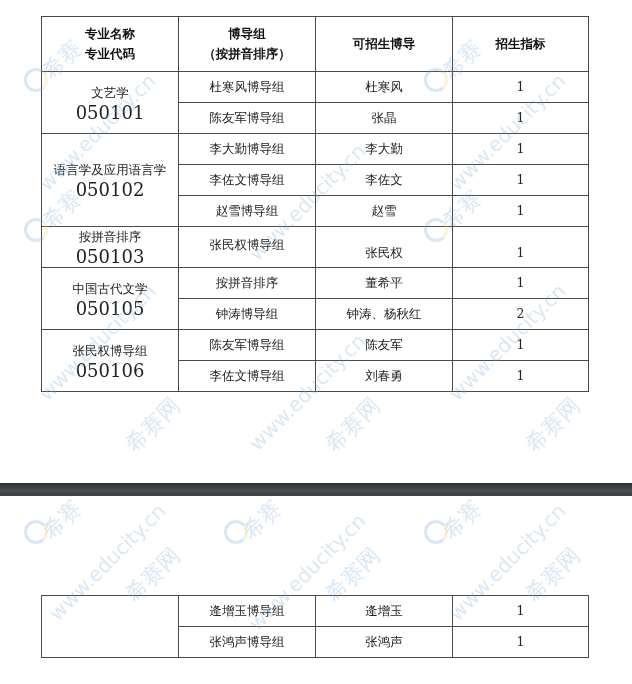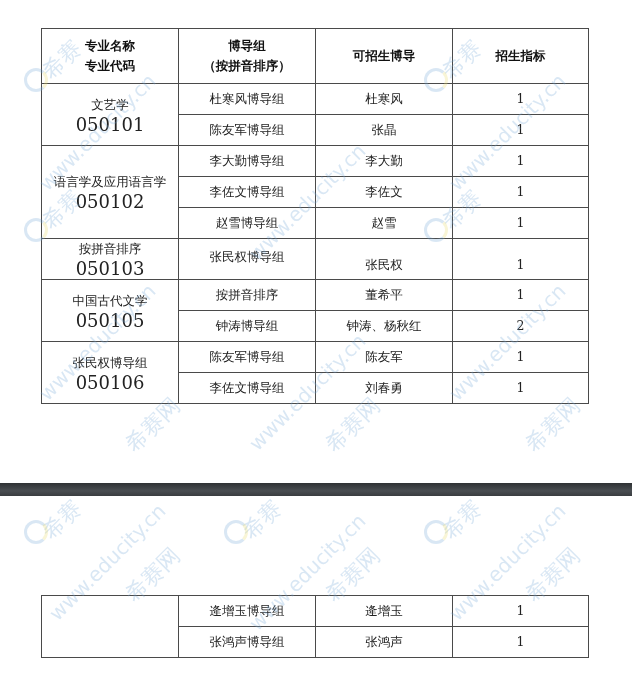--- a/index.html
+++ b/index.html
@@ -3,21 +3,21 @@
 <meta charset="utf-8">
 <style>
   html, body { margin: 0; padding: 0; }
   body {
     width: 632px; height: 684px; position: relative; overflow: hidden;
     background: #ffffff;
     font-family: "DejaVu Serif", "Liberation Serif", serif;
     color: #222;
   }
   .page { position: absolute; left: 0; width: 632px; background: #fff; }
-  .page-1 { top: 12px; height: 591px; }
+  .page-1 { top: 0; height: 591px; }
   .page-2 { top: 496px; height: 139px; }
   .separator {
     position: absolute; left: 0; top: 483px; width: 632px; height: 13px;
     background: linear-gradient(#2e3134, #4a4e52 60%, #3a3d40);
   }
   table.t {
     position: absolute; left: 41px;
     border-collapse: collapse; table-layout: fixed;
     font-size: 12.5px;
   }

